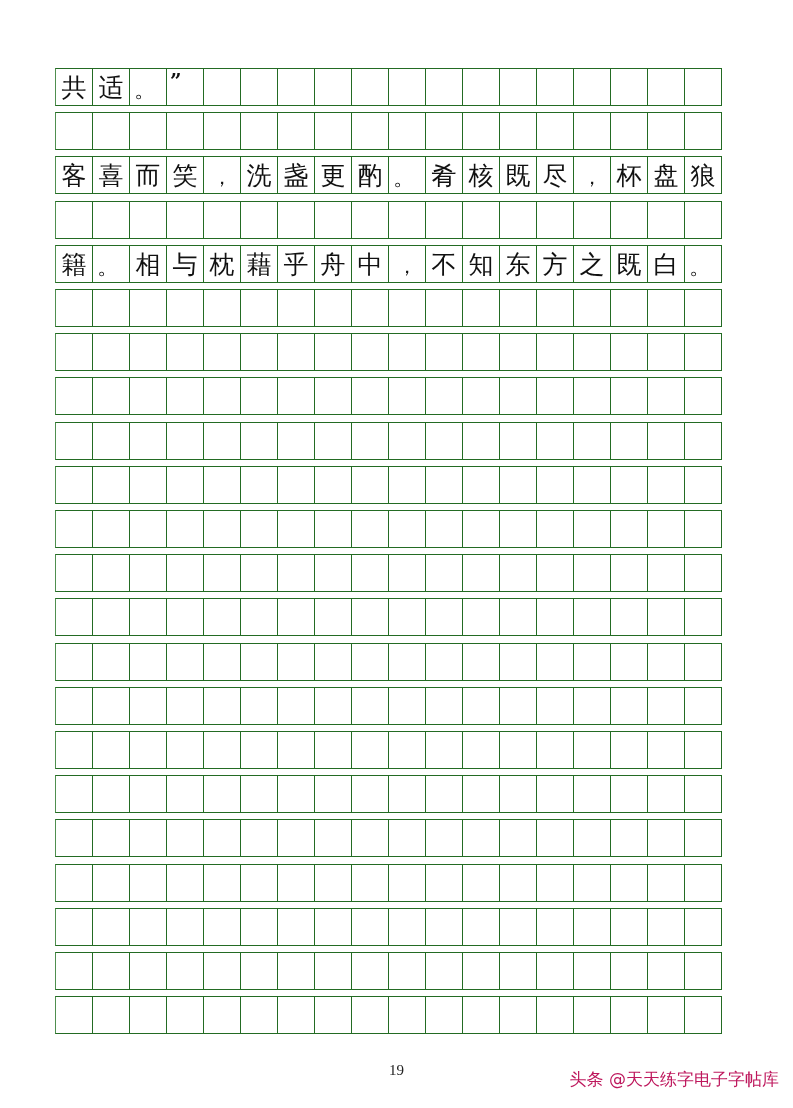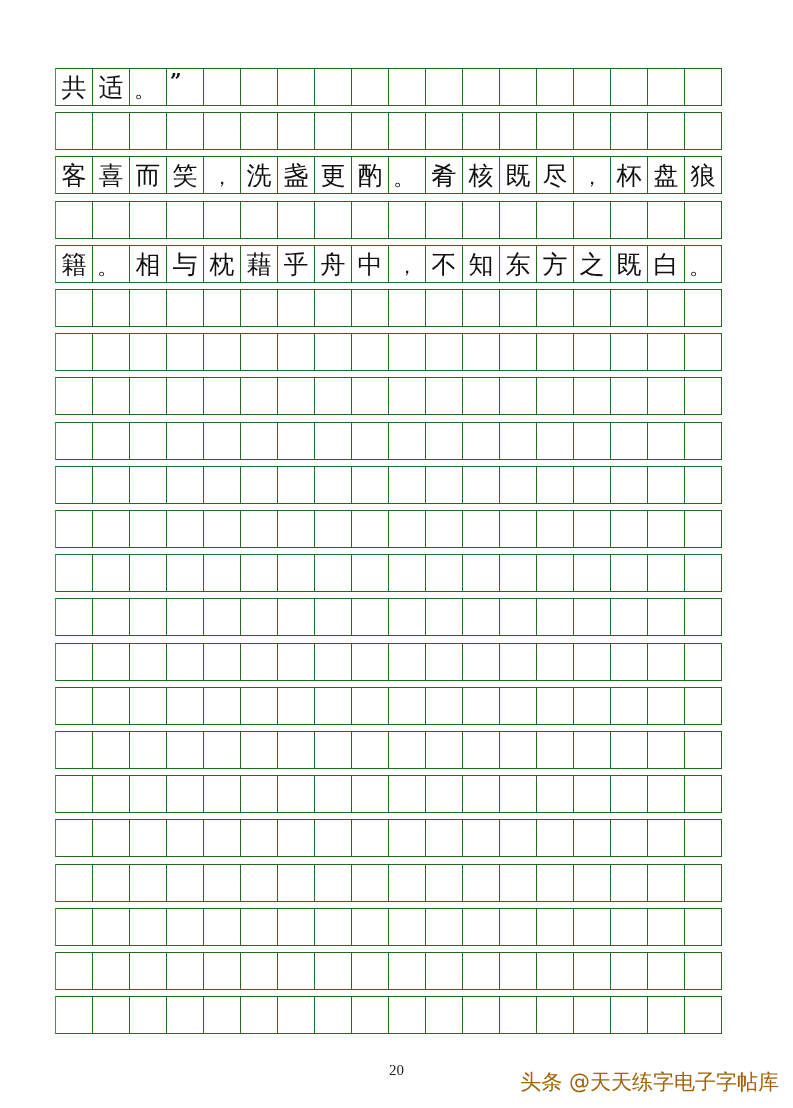--- a/index.html
+++ b/index.html
@@ -19,21 +19,21 @@
   .cell:first-child { margin-left: 0; border-left-color: #4f8f4f; }
   .cell.punct-low { align-items: flex-end; justify-content: center; padding-bottom: 6px; font-size: 20px; }
   .cell.punct-period { align-items: flex-end; justify-content: flex-start; padding-left: 4px; padding-bottom: 4px; font-size: 22px; }
   .cell.punct-quote { align-items: flex-start; justify-content: flex-start; padding-left: 3px; padding-top: 2px; font-size: 20px; font-weight: bold; }
   .page-number {
     position: absolute; left: 0; width: 793px; top: 1062px; text-align: center;
     font-family: "Liberation Serif", serif; font-size: 15px; color: #222;
   }
   .watermark {
     position: absolute; right: 14px; top: 1068px;
-    font-family: "DejaVu Sans", sans-serif; font-size: 21px; color: #a16207;
+    font-family: "DejaVu Sans", sans-serif; font-size: 17px; color: #be185d;
     text-shadow: 0 0 2px #fff, 0 0 1px #fff;
   }
 </style>
 </head>
 <body>
 
 <div class="grid" id="grid">
     <div class="row" style="top: 0px;">
       <div class="cell">共</div>
       <div class="cell">适</div>
@@ -469,14 +469,14 @@
       <div class="cell"></div>
       <div class="cell"></div>
       <div class="cell"></div>
       <div class="cell"></div>
       <div class="cell"></div>
       <div class="cell"></div>
       <div class="cell"></div>
     </div>
   </div>
 
-<div class="page-number">20</div>
+<div class="page-number">19</div>
 <div class="watermark">头条 @天天练字电子字帖库</div>
 
 </body></html>

